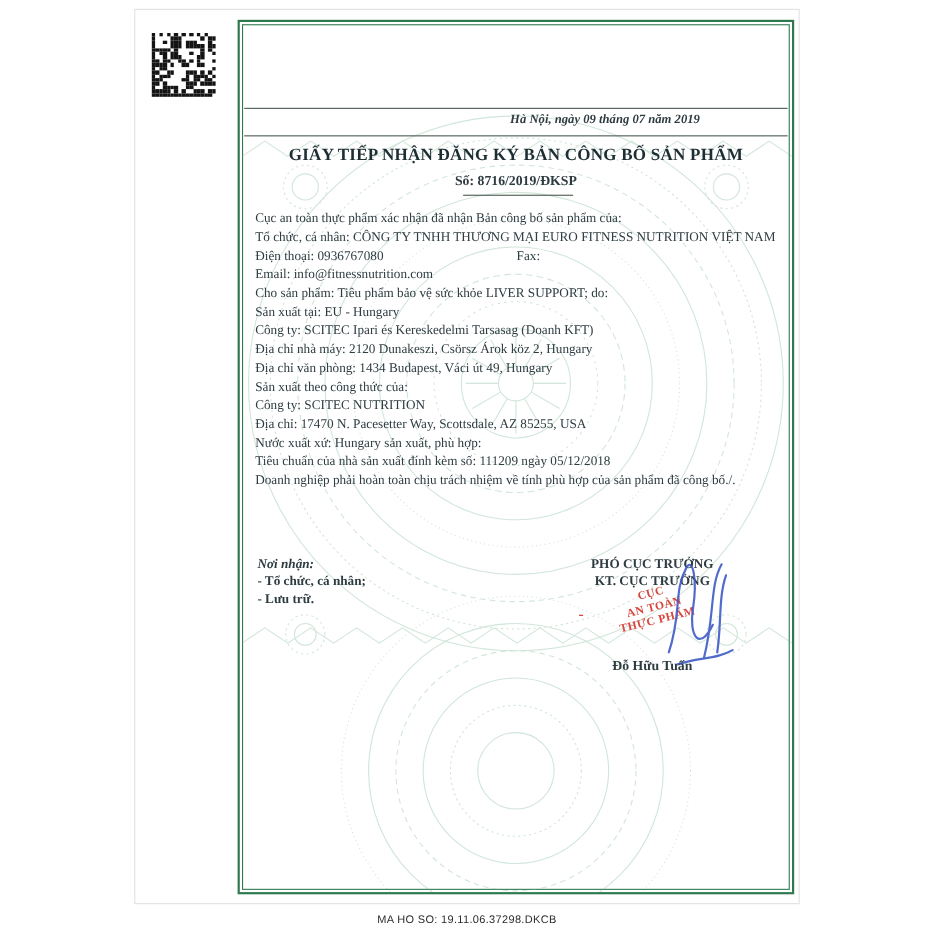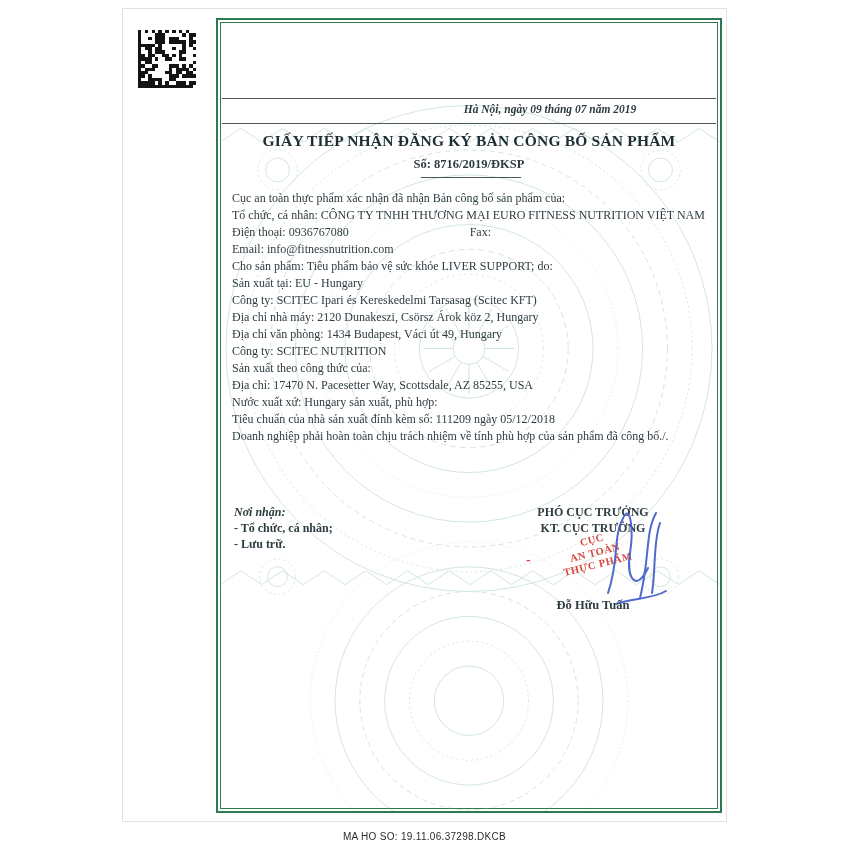--- a/index.html
+++ b/index.html
@@ -423,25 +423,25 @@
       <div class="body-block">
         <div class="body-line">Cục an toàn thực phẩm xác nhận đã nhận Bản công bố sản phẩm của:</div>
         <div class="body-line">Tổ chức, cá nhân: CÔNG TY TNHH THƯƠNG MẠI EURO FITNESS NUTRITION VIỆT NAM</div>
         <div class="body-line">
           <span>Điện thoại: 0936767080</span>
           <span class="fax">Fax:</span>
         </div>
         <div class="body-line">Email: info@fitnessnutrition.com</div>
         <div class="body-line">Cho sản phẩm: Tiêu phẩm bảo vệ sức khỏe LIVER SUPPORT; do:</div>
         <div class="body-line">Sản xuất tại: EU - Hungary</div>
-        <div class="body-line">Công ty: SCITEC Ipari és Kereskedelmi Tarsasag (Scitec KFT)</div>
+        <div class="body-line">Công ty: SCITEC Ipari és Kereskedelmi Tarsasag (Doanh KFT)</div>
         <div class="body-line">Địa chỉ nhà máy: 2120 Dunakeszi, Csörsz Árok köz 2, Hungary</div>
         <div class="body-line">Địa chỉ văn phòng: 1434 Budapest, Váci út 49, Hungary</div>
+        <div class="body-line">Sản xuất theo công thức của:</div>
         <div class="body-line">Công ty: SCITEC NUTRITION</div>
-        <div class="body-line">Sản xuất theo công thức của:</div>
         <div class="body-line">Địa chỉ: 17470 N. Pacesetter Way, Scottsdale, AZ 85255, USA</div>
         <div class="body-line">Nước xuất xứ: Hungary sản xuất, phù hợp:</div>
         <div class="body-line">Tiêu chuẩn của nhà sản xuất đính kèm số: 111209 ngày 05/12/2018</div>
         <div class="body-line">Doanh nghiệp phải hoàn toàn chịu trách nhiệm về tính phù hợp của sản phẩm đã công bố./.</div>
       </div>
 
       <div class="recipients">
         <div class="recipients-title">Nơi nhận:</div>
         <div class="recipient-item">- Tổ chức, cá nhân;</div>
         <div class="recipient-item">- Lưu trữ.</div>

